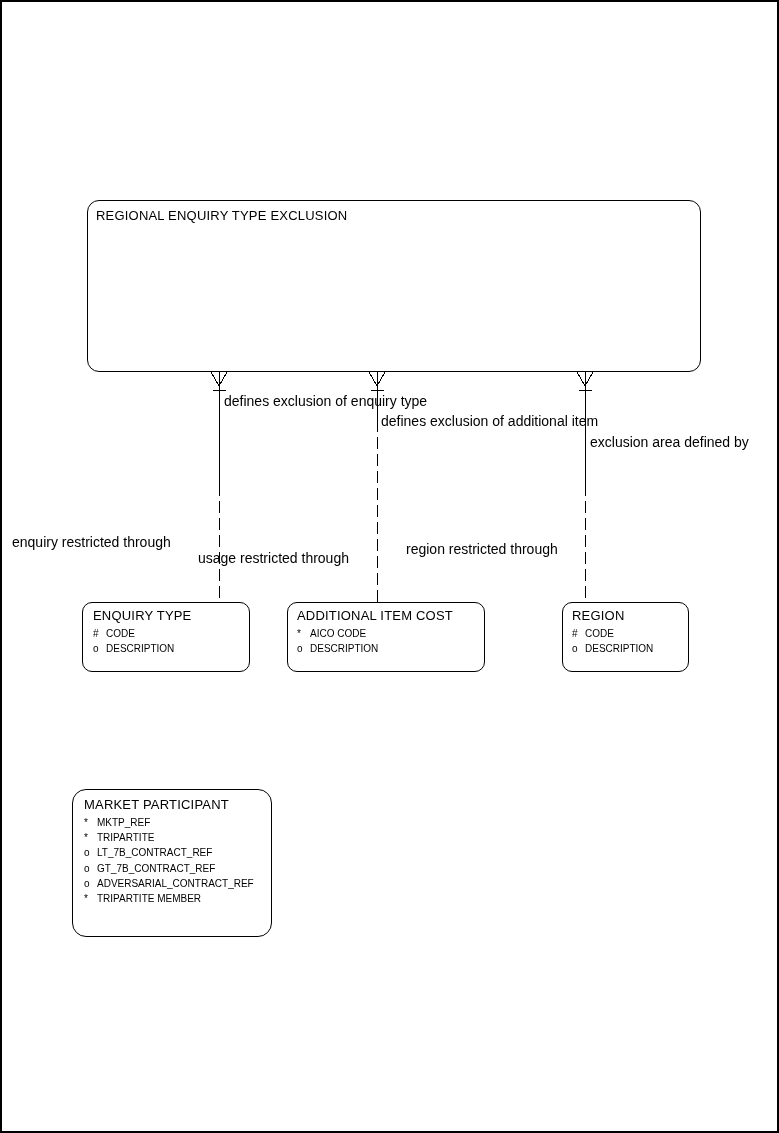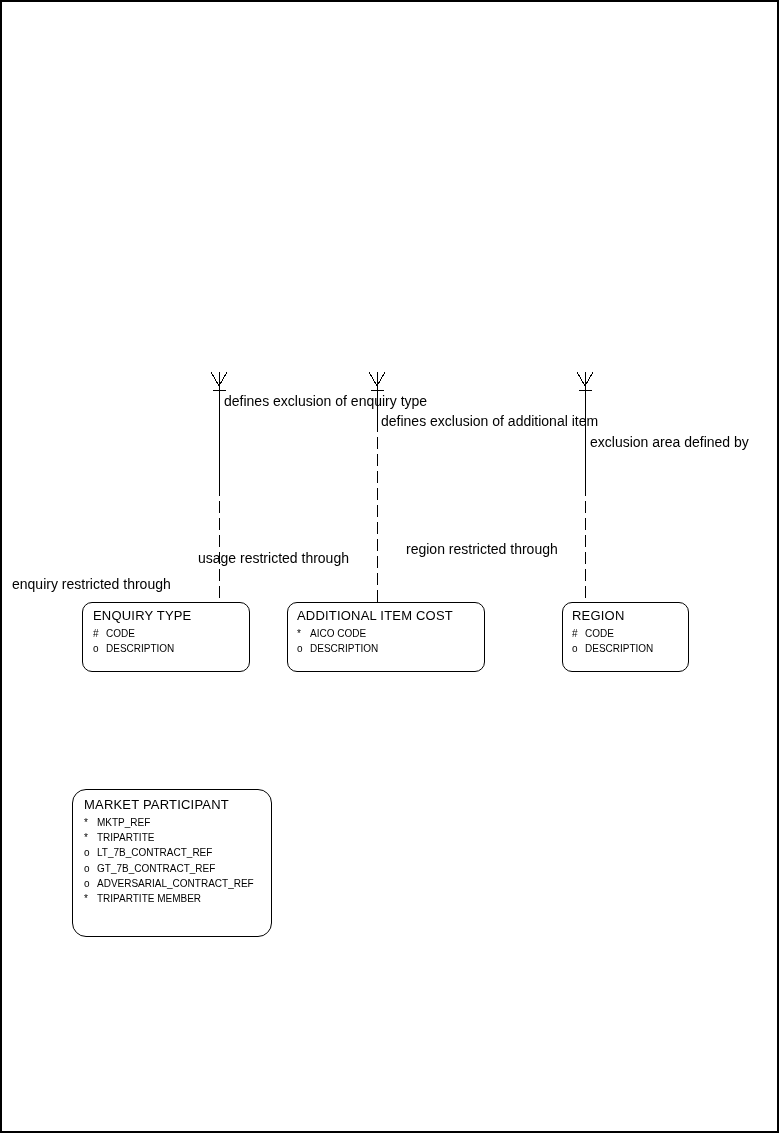--- a/index.html
+++ b/index.html
@@ -72,25 +72,28 @@
         <path d="M575 370 L583 384 M583 370 L583 384 M591 370 L583 384"></path>
         <line x1="577" y1="388" x2="590" y2="388"></line>
       </g>
       <g>
         <line x1="583" y1="384" x2="583" y2="482"></line>
         <line x1="583" y1="482" x2="583" y2="600" stroke-dasharray="12 5"></line>
       </g>
     </g>
   </svg>
 
+  <div class="entity" style="left:85px; top:198px; width:614px; height:172px; padding:7px 0 0 8px;">
+    <div class="entity-title">REGIONAL ENQUIRY TYPE EXCLUSION</div>
+  </div>
 
   <div class="rel-label" style="left:222px; top:392px;">defines exclusion of enquiry type</div>
   <div class="rel-label" style="left:379px; top:412px;">defines exclusion of additional item</div>
   <div class="rel-label" style="left:588px; top:433px;">exclusion area defined by</div>
-  <div class="rel-label" style="left:10px; top:575px;">enquiry restricted through</div>
+  <div class="rel-label" style="left:10px; top:533px;">enquiry restricted through</div>
   <div class="rel-label" style="left:196px; top:549px;">usage restricted through</div>
   <div class="rel-label" style="left:404px; top:540px;">region restricted through</div>
 
   <div class="entity" style="left:80px; top:600px; width:168px; height:70px; padding:5px 0 0 10px; border-radius:10px;">
     <div class="entity-title">ENQUIRY TYPE</div>
     <div class="attrs">
       <div class="attr-row">
         <span class="attr-prefix">#</span><span>CODE</span>
       </div>
       <div class="attr-row">

